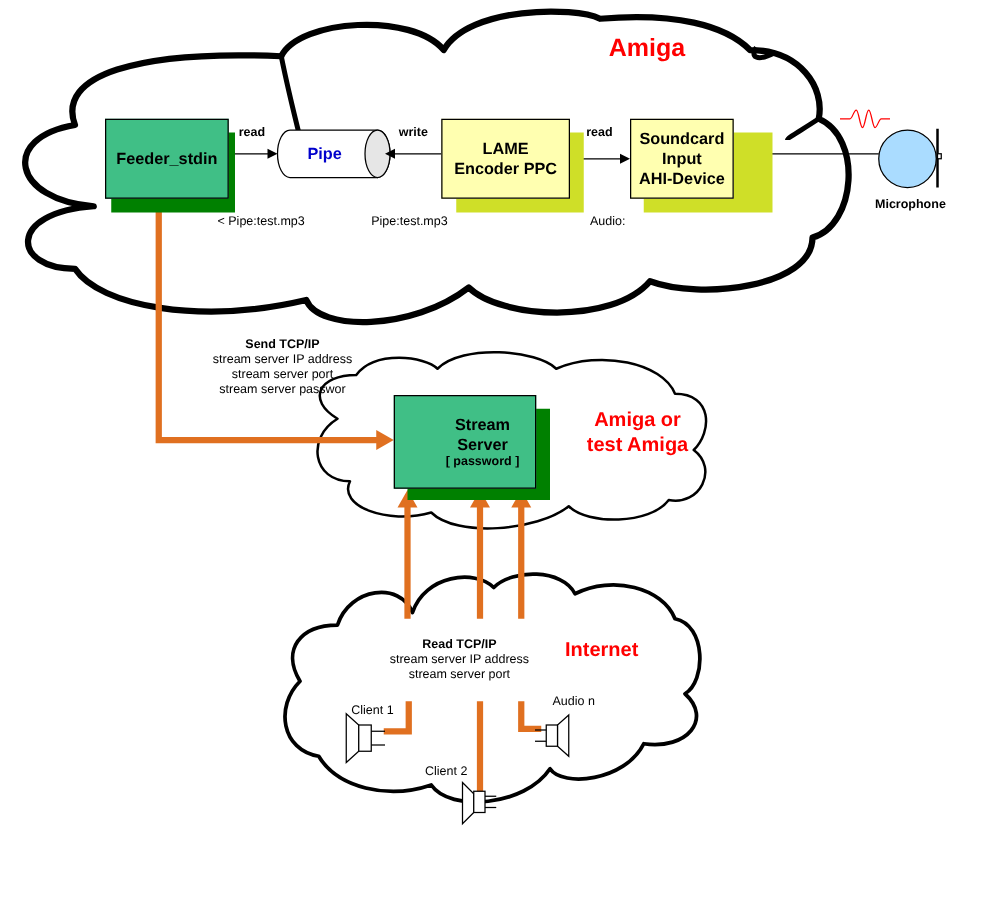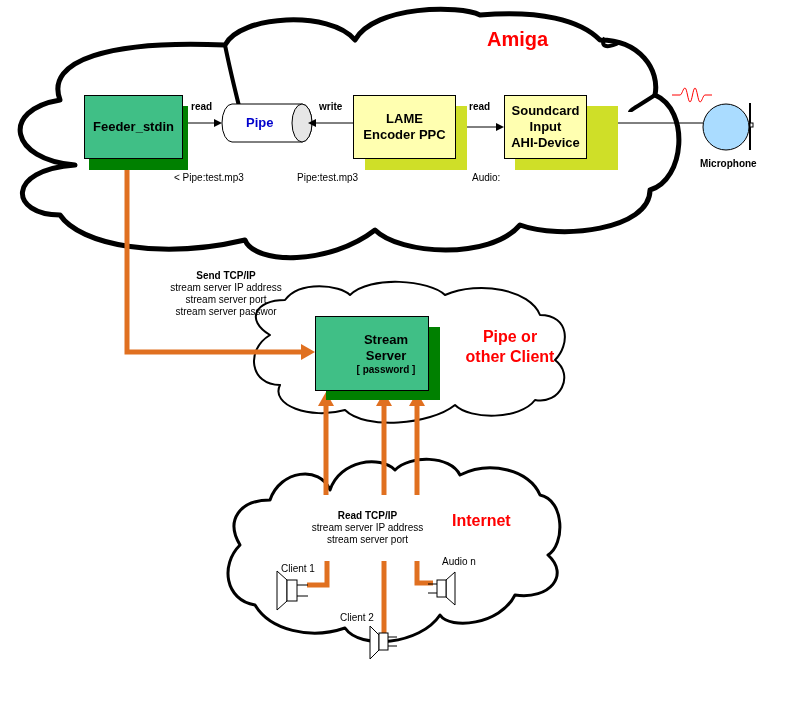--- a/index.html
+++ b/index.html
@@ -89,22 +89,22 @@
   <g>
     <polygon points="455,572 446,580 446,597 455,605" fill="#fff" stroke="#000" stroke-width="1"></polygon>
     <rect x="437" y="580" width="9" height="17" fill="#fff" stroke="#000" stroke-width="1"></rect>
     <line x1="428" y1="584" x2="437" y2="584" stroke="#000" stroke-width="1"></line>
     <line x1="428" y1="593" x2="437" y2="593" stroke="#000" stroke-width="1"></line>
   </g>
 </svg>
 
 <div class="title-red" style="left:487px; top:28px; font-size:20px;">Amiga</div>
 <div class="title-red center" style="left:455px; top:327px; font-size:16px; line-height:20px; width:110px;">
-  <div>Pipe or</div>
-  <div>other Client</div>
+  <div>Amiga or</div>
+  <div>test Amiga</div>
 </div>
 <div class="title-red" style="left:452px; top:512px; font-size:16px;">Internet</div>
 
 <div class="shadow green-shadow" style="left:89px; top:106px; width:99px; height:64px;"></div>
 <div class="box green" style="left:68px; top:95px; width:99px; height:64px;margin-left:16px;">
   <span>Feeder_stdin</span>
 </div>
 
 <div class="lbl b" style="left:246px; top:115px; font-size:13px; line-height:16px; color:#0000cc;text-align:right;">Pipe</div>
 

